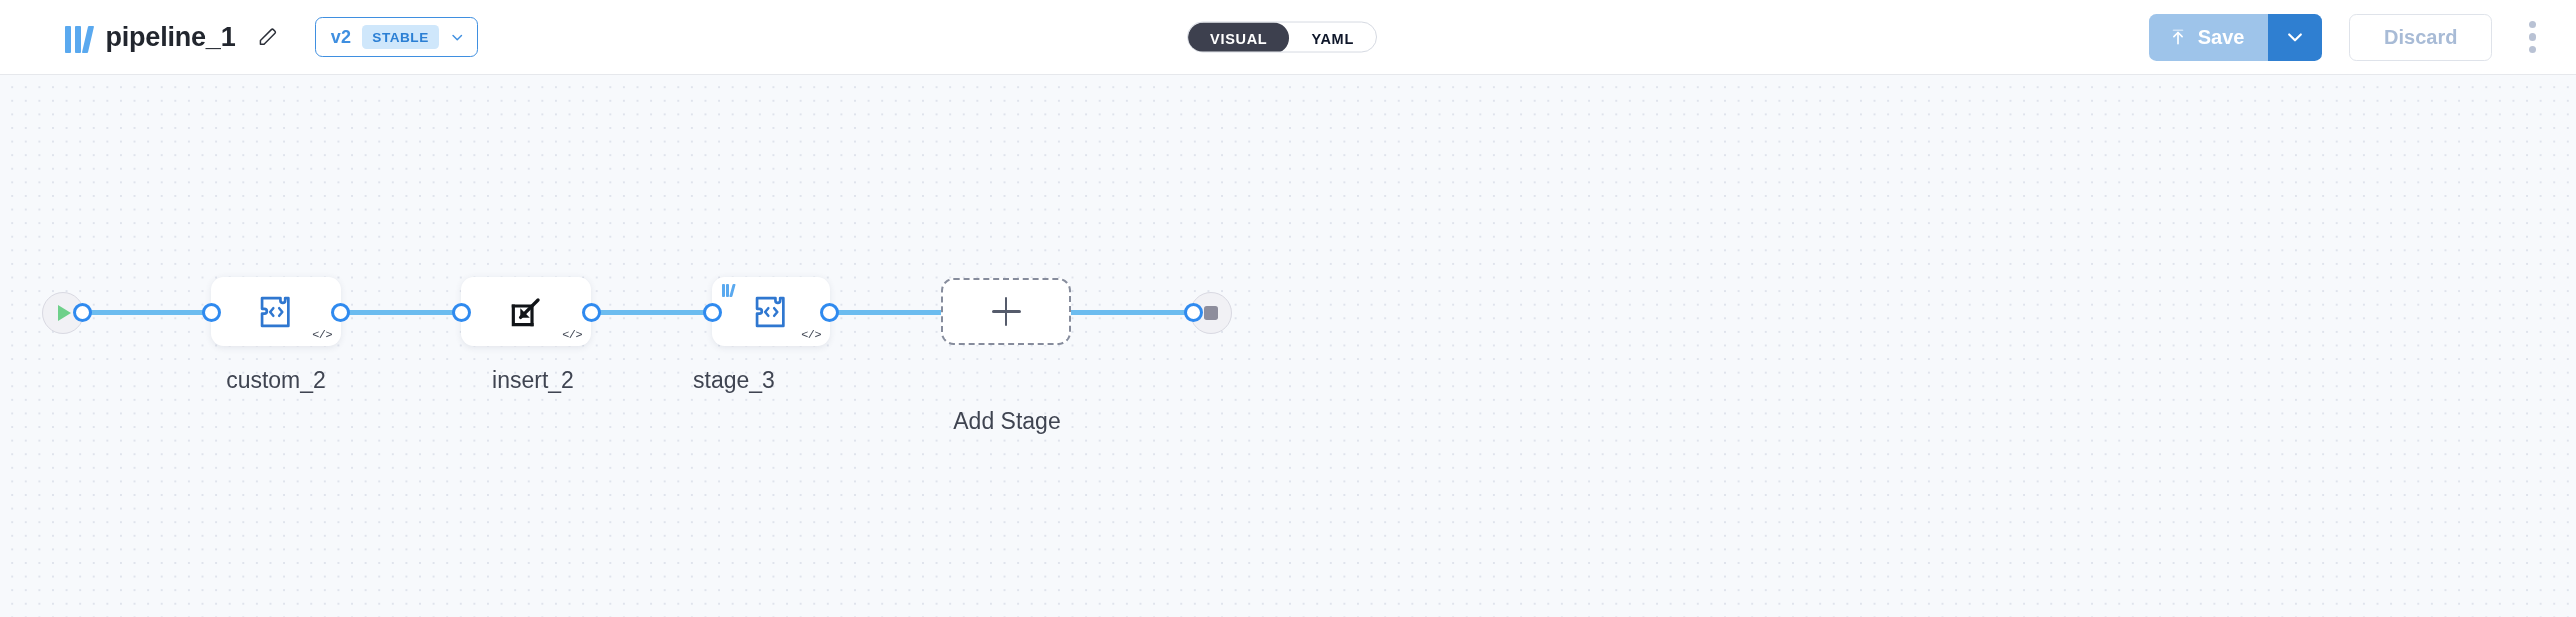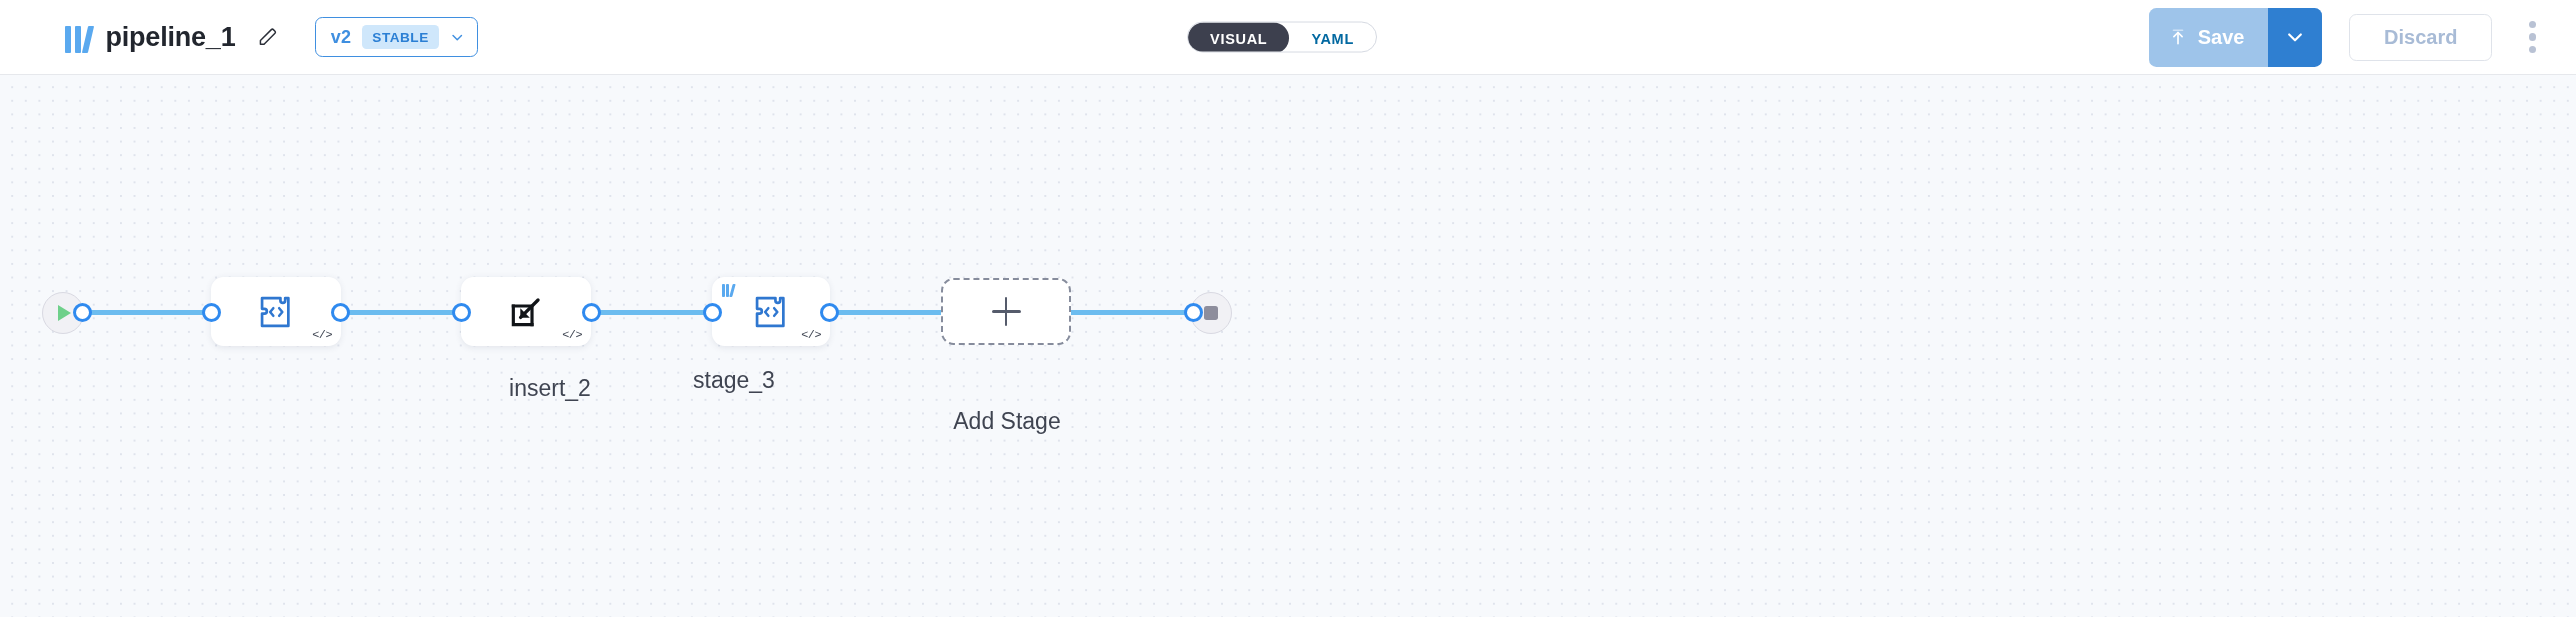--- a/index.html
+++ b/index.html
@@ -53,26 +53,26 @@
   
   .view-toggle {
     position: absolute; left: 1282px; top: 50%; transform: translate(-50%, -50%);
     display: flex; align-items: flex-start;
     border: 0.9px solid #d6dae2; border-radius: 907px;
     height: 31px; background: #fff; overflow: hidden;
   }
   .view-opt {
     height: 31px; display: flex; align-items: center; justify-content: center;
     font-size: 14.5px; font-weight: bold; letter-spacing: 0.7px;
-    color: #0369a1; padding: 0 22px; cursor: pointer; border-radius: 907px;
+    color: #0f172a; padding: 0 22px; cursor: pointer; border-radius: 907px;
   }
   .view-opt.active { background: #3d404e; color: #ffffff; }
 
   .hdr-right { margin-left: auto; display: flex; align-items: center; gap: 0; }
-  .save-group { display: flex; align-items: stretch; border-radius: 7.3px; overflow: hidden; height: 59px; }
+  .save-group { display: flex; align-items: stretch; border-radius: 7.3px; overflow: hidden; height: 47px; }
   .save-btn {
     background: #9ec4ea; color: #ffffff;
     border: none; display: flex; align-items: center; gap: 11px;
     padding: 0 23.6px 0 20px; font-size: 20px; font-weight: bold; cursor: pointer;
   }
   .save-caret {
     background: #2f7fd1; width: 54px; border: none;
     display: flex; align-items: center; justify-content: center; cursor: pointer;
   }
   .discard-btn {
@@ -224,33 +224,34 @@
       <div class="port" style="left:202px;"></div>
       <div class="stage-card" style="left:211px;">
         <svg width="38" height="38" viewBox="0 0 24 24" fill="none">
           <path d="M9.2 3.2 h5.6 v1.5 a1.5 1.5 0 0 0 3 0 V3.2 h2.0 v17.6 H3.2 V13.0 h1.5 a1.5 1.5 0 0 0 0-3 H3.2 V3.2 h6.0 z" stroke="#2f77d0" stroke-width="1.7" stroke-linejoin="round" fill="#ffffff"></path>
           <path d="M10.3 9.6 L8.3 12 L10.3 14.4" stroke="#2f77d0" stroke-width="1.6" stroke-linecap="round" stroke-linejoin="round"></path>
           <path d="M14.0 9.6 L16.0 12 L14.0 14.4" stroke="#2f77d0" stroke-width="1.6" stroke-linecap="round" stroke-linejoin="round"></path>
         </svg>
         <span class="code-badge">&lt;/&gt;</span>
       </div>
       <div class="port" style="left:331px;"></div>
+      <div class="node-label" style="left:158px;">custom_2</div>
 
       <div class="port" style="left:452px;"></div>
       <div class="stage-card" style="left:461px;">
         <svg width="38" height="38" viewBox="0 0 24 24" fill="none">
           <path d="M4 8.2 V20 H15.8" stroke="#111418" stroke-width="2" stroke-linecap="square"></path>
           <path d="M15.8 20 V8.2 H4" stroke="#111418" stroke-width="2" stroke-linecap="square"></path>
           <path d="M19.6 4.4 L8.6 15.4" stroke="#111418" stroke-width="2.1" stroke-linecap="round"></path>
           <path d="M8.4 9.6 L8.4 15.6 L14.4 15.6 Z" fill="#111418"></path>
         </svg>
         <span class="code-badge">&lt;/&gt;</span>
       </div>
       <div class="port" style="left:582px;"></div>
-      <div class="node-label" style="left:432px;margin-top:8px;">insert_2</div>
+      <div class="node-label" style="left:415px;">insert_2</div>
 
       <div class="port" style="left:703px;"></div>
       <div class="stage-card" style="left:712px; width:118px;">
         <div class="card-logo">
           <i></i>
             <i></i>
             <i class="slant"></i>
         </div>
         <svg width="38" height="38" viewBox="0 0 24 24" fill="none">
           <path d="M9.2 3.2 h5.6 v1.5 a1.5 1.5 0 0 0 3 0 V3.2 h2.0 v17.6 H3.2 V13.0 h1.5 a1.5 1.5 0 0 0 0-3 H3.2 V3.2 h6.0 z" stroke="#2f77d0" stroke-width="1.7" stroke-linejoin="round" fill="#ffffff"></path>

